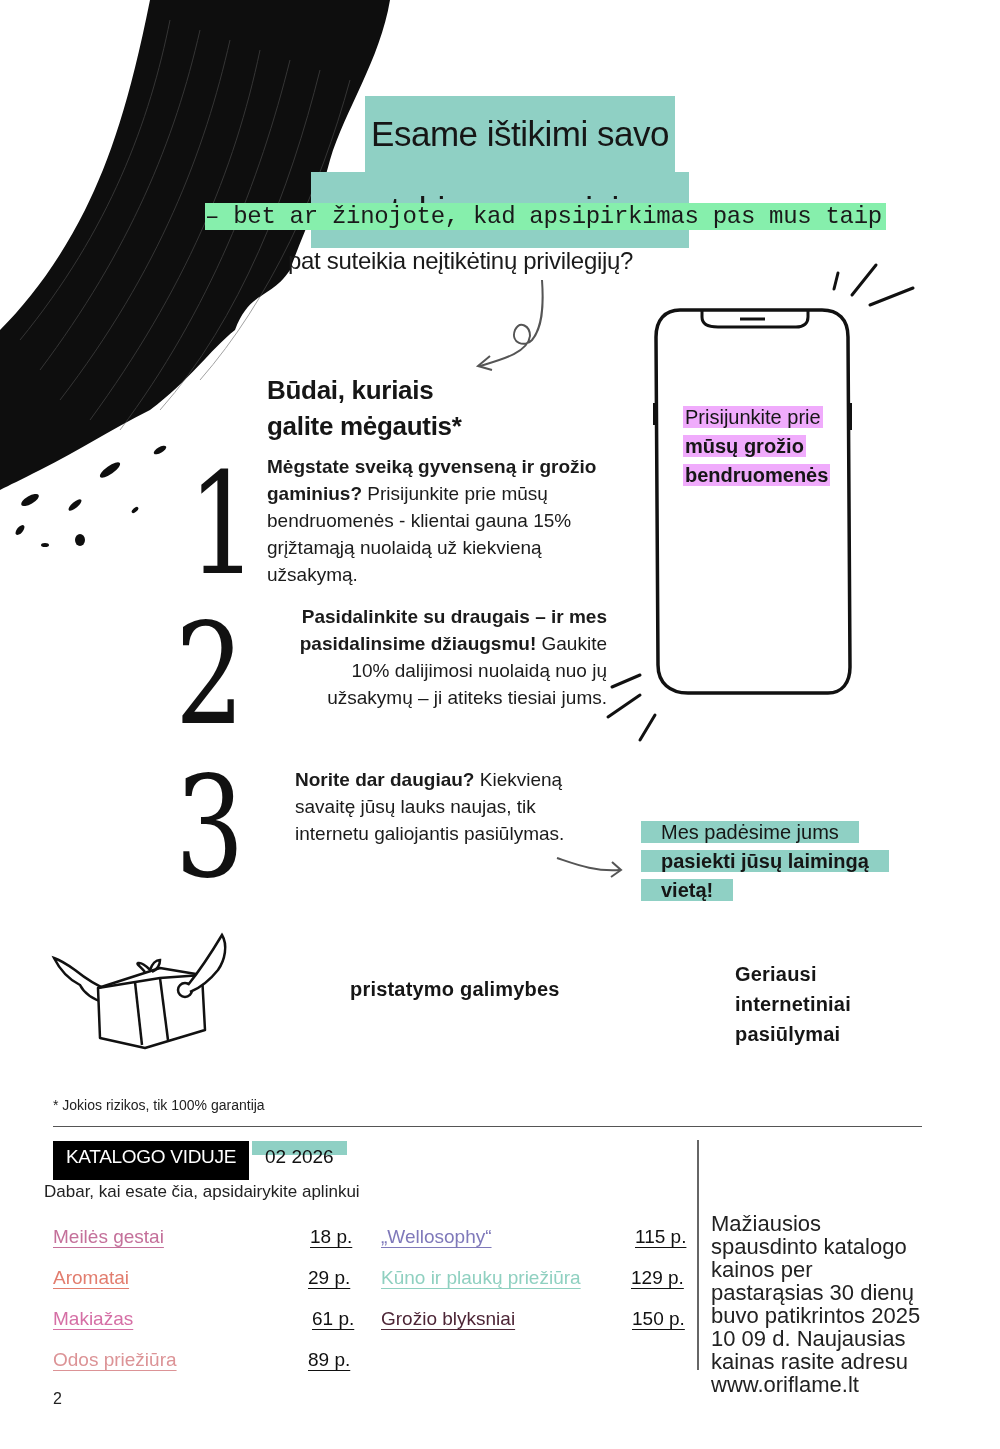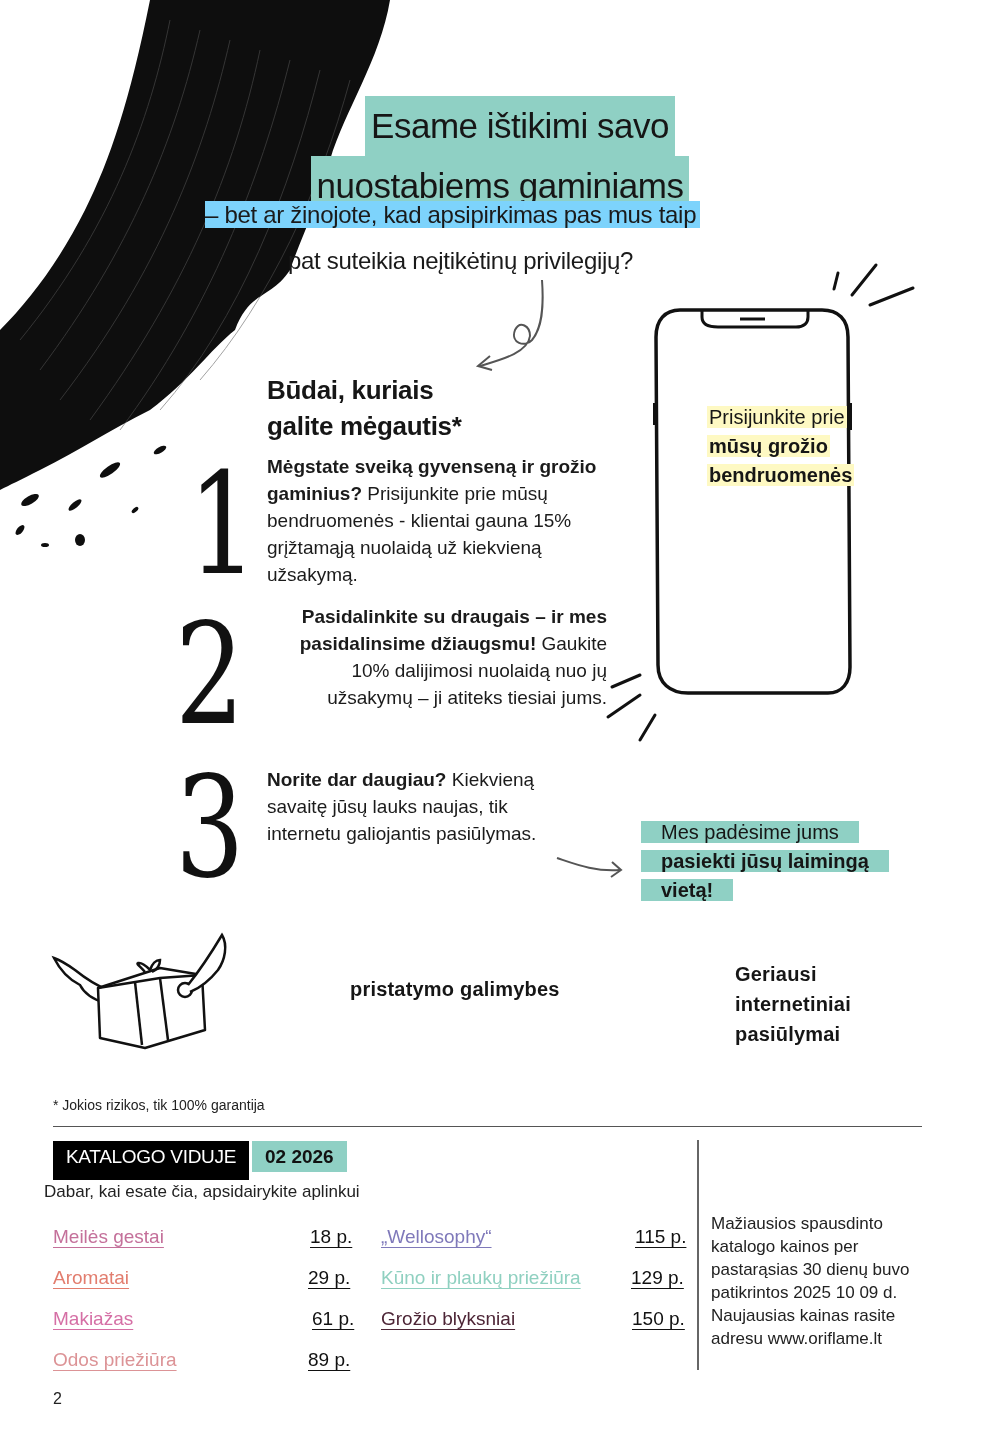--- a/index.html
+++ b/index.html
@@ -2,44 +2,44 @@
 <html><head>
 <meta charset="utf-8">
 <style>
   html, body { margin: 0; padding: 0; background: #ffffff; }
   body { width: 1000px; height: 1449px; position: relative; overflow: hidden;
          font-family: "Liberation Sans", "DejaVu Sans", sans-serif; color: #161616; }
   .abs { position: absolute; }
   .brush { position: absolute; left: 0; top: 0; width: 420px; height: 560px; }
   .hl { background: #8fd0c4; }
   .headline { left: 290px; top: 96px; width: 420px; text-align: center; }
-  .headline .line { display: inline-block; font-size: 35px; font-weight: 500; line-height: 44px; padding: 8px 6px; letter-spacing: -0.5px; }
+  .headline .line { display: inline-block; font-size: 35px; font-weight: 500; line-height: 44px; padding: 16px 6px; letter-spacing: -0.5px; }
   .headline .l1 { margin-left: 40px; }
   .sub { font-size: 24px; font-weight: 300; line-height: 46px; letter-spacing: -0.3px; color: #1a1a1a; }
   .sub1 { left: 205px; top: 192px; }
-  .sub1 span { background: #7dd3fc; padding-right: 4px; }
+  .sub1 span { background: #86efac; padding-right: 4px; font-family: Liberation Mono, monospace; }
   .sub2 { left: 288px; top: 238px; }
   .ways-title { left: 267px; top: 372px; font-size: 26px; font-weight: 600; line-height: 36px; letter-spacing: -0.3px; }
   .bignum { font-family: "DejaVu Serif", "Liberation Serif", serif; font-weight: 200; font-size: 140px; line-height: 1; color: #111; transform: scaleX(0.78); transform-origin: left top; }
   .step { left: 267px; font-size: 19px; line-height: 27px; width: 340px; color: #1b1b1b; }
   .step b { font-weight: 700; }
   .phone-text { left: 683px; top: 403px; font-size: 20px; line-height: 29px; }
-  .phone-text span { background: #fef9c3; padding: 0 2px; margin-left: 24px; }
+  .phone-text span { background: #f0abfc; padding: 0 2px; }
   .happy { left: 641px; top: 818px; font-size: 20px; line-height: 29px; }
   .happy span { background: #8fd0c4; padding: 0 20px; }
   .feature { font-size: 20px; font-weight: 600; line-height: 30px; letter-spacing: 0.2px; }
   .footnote { left: 53px; top: 1097px; font-size: 14px; color: #222; }
   .rule { left: 53px; top: 1126px; width: 869px; height: 1px; background: #555; }
   .vrule { left: 697px; top: 1140px; width: 2px; height: 230px; background: #666; }
   .cat-black { left: 53px; top: 1141px; height: 39px; background: #000; color: #fff; font-size: 19px; line-height: 31px; padding: 0 13px; letter-spacing: -0.3px; }
-  .cat-date { left: 252px; top: 1141px; height: 31px; background: #8fd0c4; color: #111; font-size: 19px; font-weight: 700; line-height: 31px; padding: 0 13px; }
+  .cat-date { left: 252px; top: 1141px; height: 14px; background: #8fd0c4; color: #111; font-size: 19px; font-weight: 400; line-height: 31px; padding: 0 13px; }
   .cat-sub { left: 44px; top: 1182px; font-size: 17px; color: #222; }
   .toc a { position: absolute; font-size: 19px; font-weight: 500; text-decoration: underline; text-underline-offset: 4px; white-space: nowrap; }
   .toc .pg { color: #111; font-weight: 400; }
-  .note { left: 711px; top: 1212px; font-size: 17px; line-height: 23px; color: #222; width: 220px; }
+  .note { left: 711px; top: 1212px; font-size: 22px; line-height: 23px; color: #222; width: 220px; }
   .pagenum { left: 53px; top: 1390px; font-size: 16px; color: #222; }
 </style>
 </head>
 <body>
 
 <svg class="brush" viewBox="0 0 420 560" xmlns="http://www.w3.org/2000/svg">
   <path d="M150,0 L390,0 C380,60 345,110 330,160 C320,200 300,240 290,270 C270,300 250,290 235,330 C210,350 190,380 150,410 C110,430 80,450 40,470 C20,480 10,485 0,490 L0,330 C30,300 60,260 85,210 C110,160 130,100 150,0 Z" fill="#0e0e0e"></path>
   <g stroke="#555" stroke-width="1" opacity="0.55" fill="none">
     <path d="M170,20 C150,120 110,230 20,340"></path>
     <path d="M200,30 C175,140 130,250 40,370"></path>
@@ -81,21 +81,21 @@
 <div class="abs bignum" style="left:188px;top:455px;">1</div>
 <div class="abs bignum" style="left:175px;top:605px;">2</div>
 <div class="abs bignum" style="left:175px;top:758px;">3</div>
 
 <div class="abs step" style="top:453px;">
   <b>Mėgstate sveiką gyvenseną ir grožio gaminius?</b><span> Prisijunkite prie mūsų bendruomenės - klientai gauna 15% grįžtamąją nuolaidą už kiekvieną užsakymą.</span>
 </div>
 <div class="abs step" style="top:603px;text-align:right;">
   <b>Pasidalinkite su draugais – ir mes pasidalinsime džiaugsmu!</b><span> Gaukite 10% dalijimosi nuolaidą nuo jų užsakymų – ji atiteks tiesiai jums.</span>
 </div>
-<div class="abs step" style="top:766px;width:270px;">
+<div class="abs step" style="top:766px;width:270px;margin-left:28px;">
   <b>Norite dar daugiau?</b><span> Kiekvieną savaitę jūsų lauks naujas, tik internetu galiojantis pasiūlymas.</span>
 </div>
 
 <svg class="abs" style="left:600px;top:255px;width:320px;height:495px;" viewBox="0 0 320 495">
   <path d="M80,55 C65,55 56,65 56,82 L58,410 C58,428 70,438 88,438 L228,438 C242,438 250,428 250,412 L248,82 C248,64 238,55 222,55 Z" stroke="#111" stroke-width="3.5" fill="none" stroke-linejoin="round"></path>
   <path d="M102,55 L102,62 C102,70 110,72 118,72 L196,72 C204,72 208,68 208,62 L208,55" stroke="#111" stroke-width="3" fill="none"></path>
   <line x1="140" y1="64" x2="165" y2="64" stroke="#111" stroke-width="3"></line>
   <line x1="55" y1="148" x2="55" y2="170" stroke="#111" stroke-width="4"></line>
   <line x1="250" y1="148" x2="250" y2="175" stroke="#111" stroke-width="4"></line>
   <line x1="234" y1="34" x2="238" y2="18" stroke="#111" stroke-width="3" stroke-linecap="round"></line>

